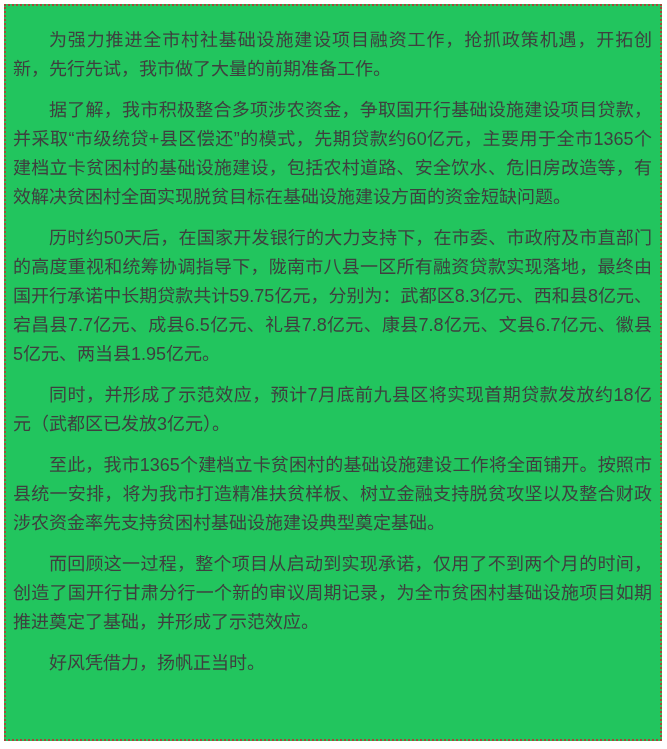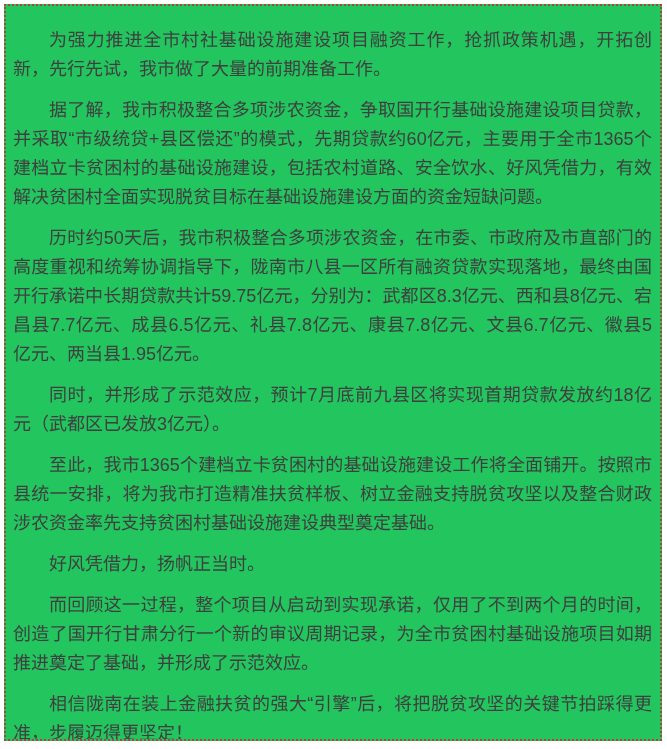--- a/index.html
+++ b/index.html
@@ -31,20 +31,19 @@
     text-align: justify;
     text-indent: 2em;
     letter-spacing: 0;
   }
 </style>
 </head>
 <body>
 
 <div class="article-frame">
   <p>为强力推进全市村社基础设施建设项目融资工作，抢抓政策机遇，开拓创新，先行先试，我市做了大量的前期准备工作。</p>
-  <p>据了解，我市积极整合多项涉农资金，争取国开行基础设施建设项目贷款，并采取“市级统贷+县区偿还”的模式，先期贷款约60亿元，主要用于全市1365个建档立卡贫困村的基础设施建设，包括农村道路、安全饮水、好风凭借力，有效解决贫困村全面实现脱贫目标在基础设施建设方面的资金短缺问题。</p>
-  <p>历时约50天后，我市积极整合多项涉农资金，在市委、市政府及市直部门的高度重视和统筹协调指导下，陇南市八县一区所有融资贷款实现落地，最终由国开行承诺中长期贷款共计59.75亿元，分别为：武都区8.3亿元、西和县8亿元、宕昌县7.7亿元、成县6.5亿元、礼县7.8亿元、康县7.8亿元、文县6.7亿元、徽县5亿元、两当县1.95亿元。</p>
+  <p>据了解，我市积极整合多项涉农资金，争取国开行基础设施建设项目贷款，并采取“市级统贷+县区偿还”的模式，先期贷款约60亿元，主要用于全市1365个建档立卡贫困村的基础设施建设，包括农村道路、安全饮水、危旧房改造等，有效解决贫困村全面实现脱贫目标在基础设施建设方面的资金短缺问题。</p>
+  <p>历时约50天后，在国家开发银行的大力支持下，在市委、市政府及市直部门的高度重视和统筹协调指导下，陇南市八县一区所有融资贷款实现落地，最终由国开行承诺中长期贷款共计59.75亿元，分别为：武都区8.3亿元、西和县8亿元、宕昌县7.7亿元、成县6.5亿元、礼县7.8亿元、康县7.8亿元、文县6.7亿元、徽县5亿元、两当县1.95亿元。</p>
   <p>同时，并形成了示范效应，预计7月底前九县区将实现首期贷款发放约18亿元（武都区已发放3亿元）。</p>
   <p>至此，我市1365个建档立卡贫困村的基础设施建设工作将全面铺开。按照市县统一安排，将为我市打造精准扶贫样板、树立金融支持脱贫攻坚以及整合财政涉农资金率先支持贫困村基础设施建设典型奠定基础。</p>
+  <p>而回顾这一过程，整个项目从启动到实现承诺，仅用了不到两个月的时间，创造了国开行甘肃分行一个新的审议周期记录，为全市贫困村基础设施项目如期推进奠定了基础，并形成了示范效应。</p>
   <p>好风凭借力，扬帆正当时。</p>
-  <p>而回顾这一过程，整个项目从启动到实现承诺，仅用了不到两个月的时间，创造了国开行甘肃分行一个新的审议周期记录，为全市贫困村基础设施项目如期推进奠定了基础，并形成了示范效应。</p>
-  <p>相信陇南在装上金融扶贫的强大“引擎”后，将把脱贫攻坚的关键节拍踩得更准，步履迈得更坚定！</p>
 </div>
 
 </body></html>

